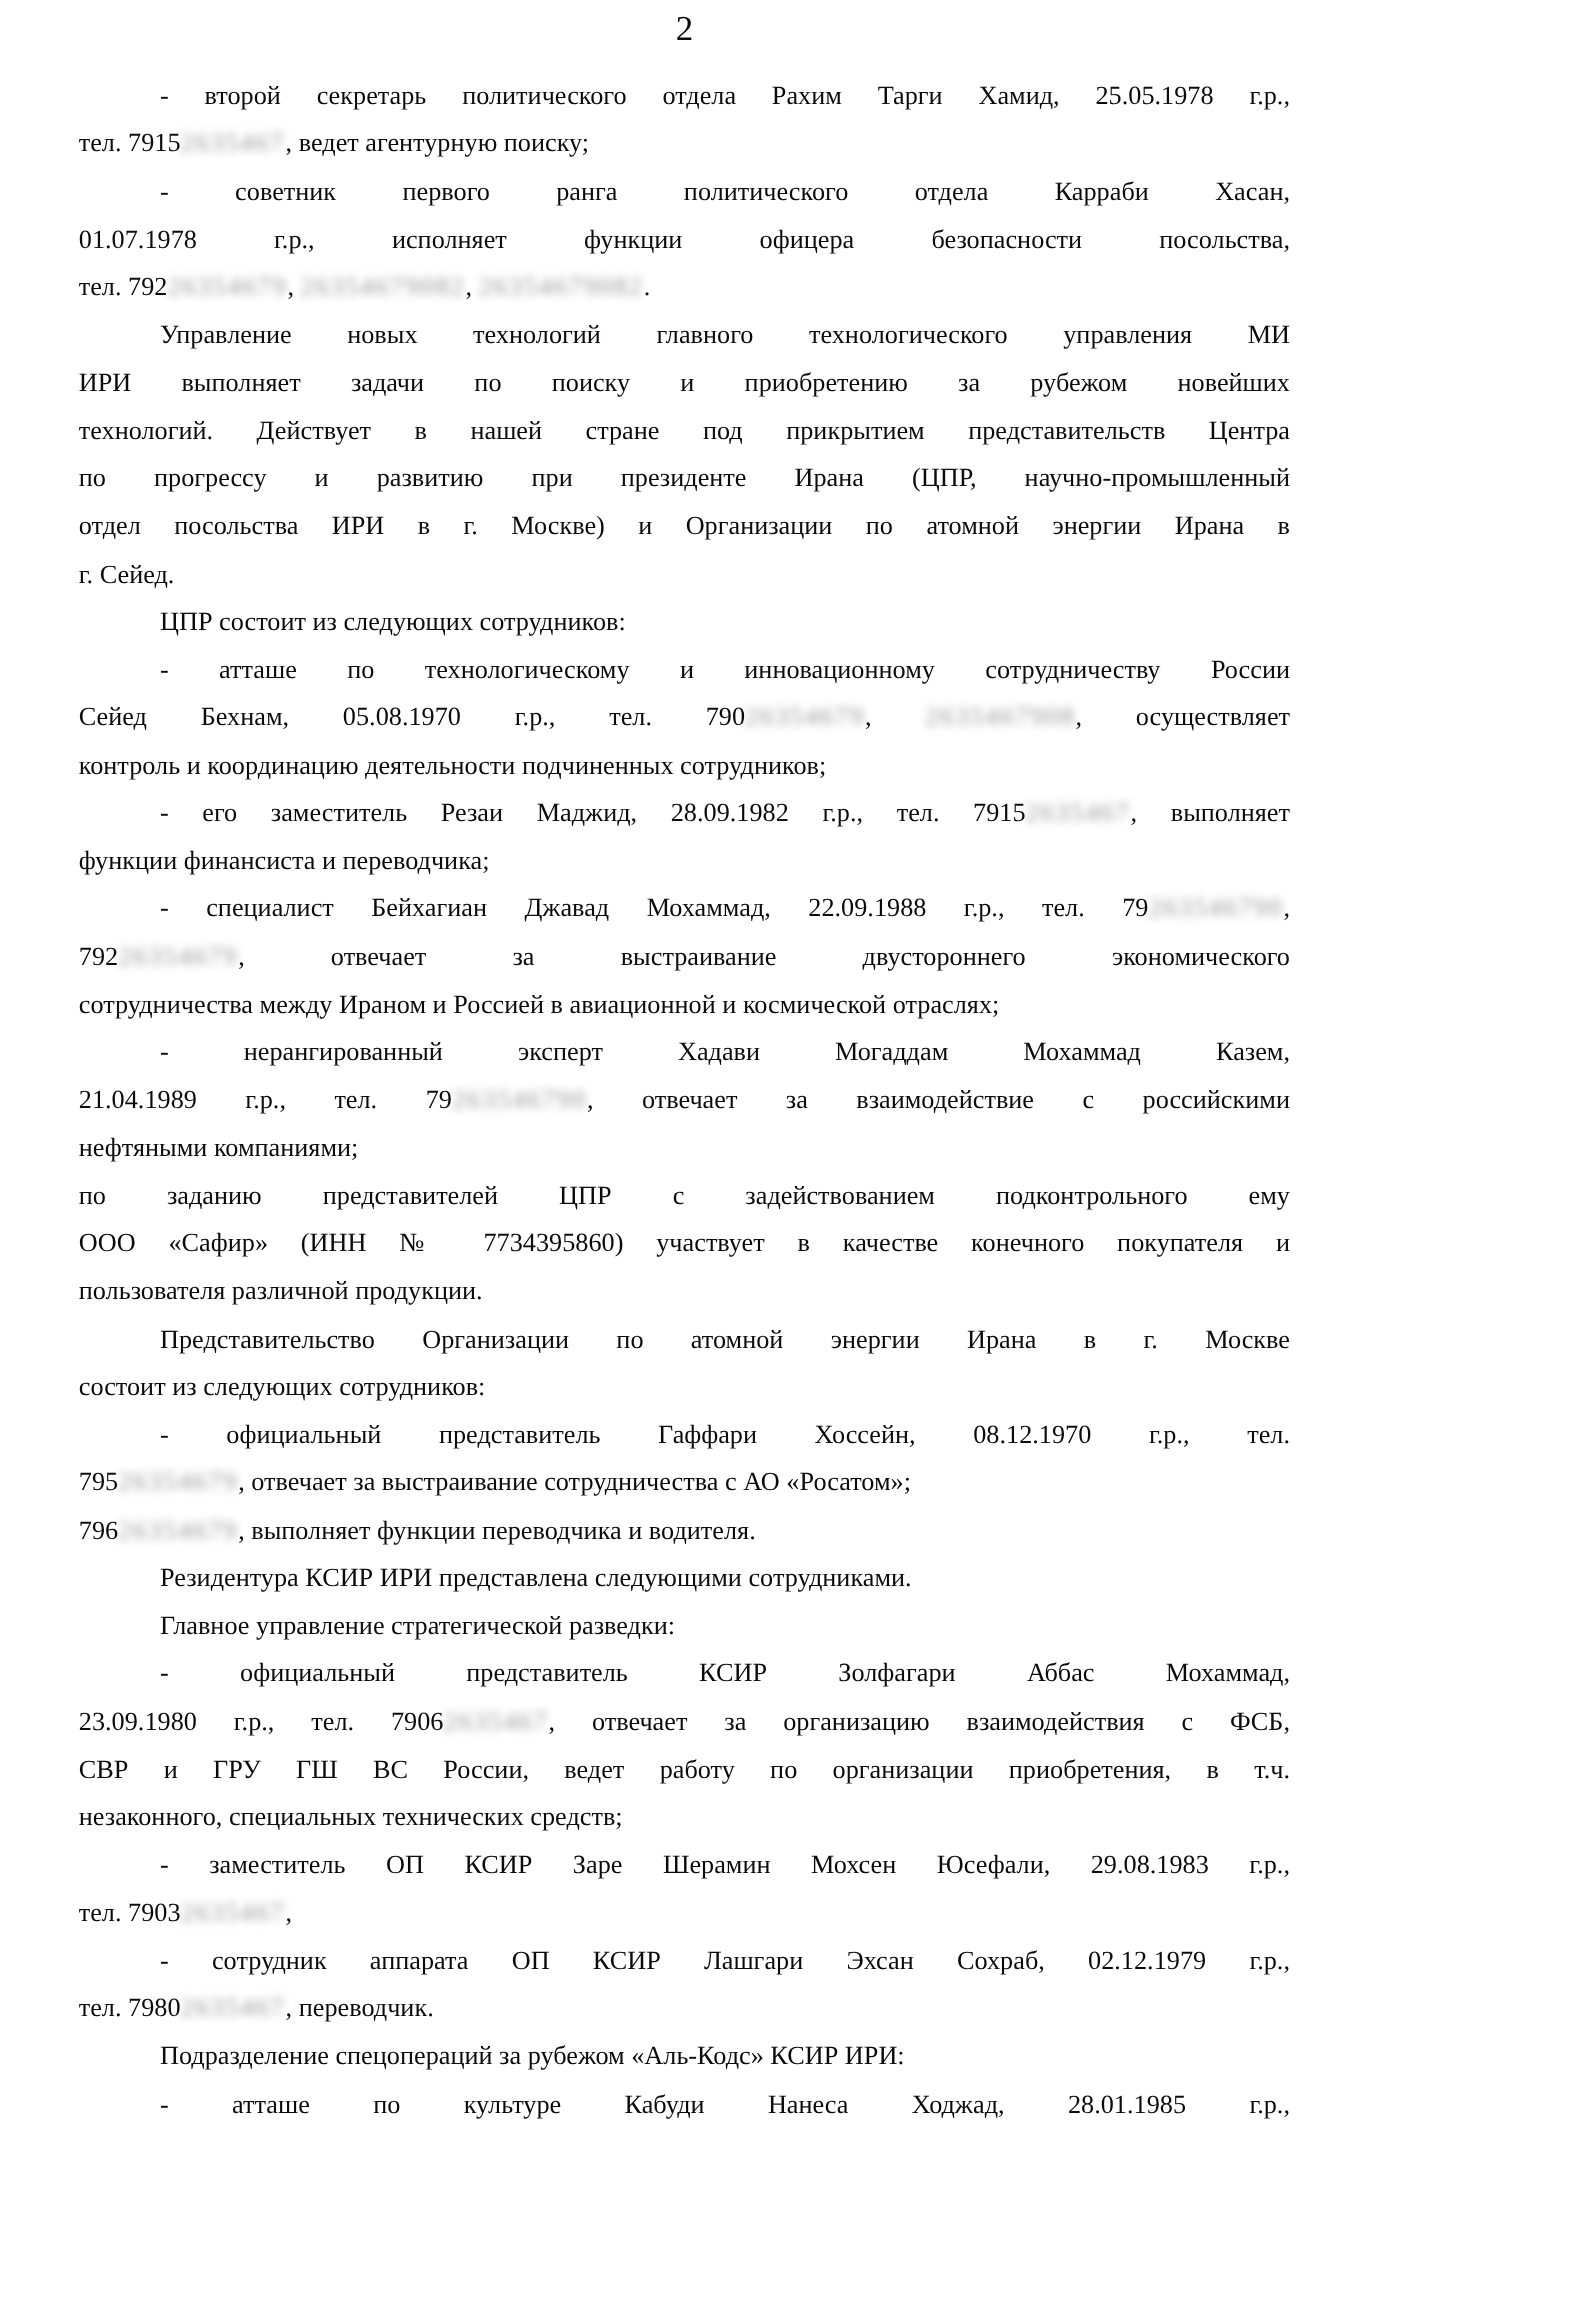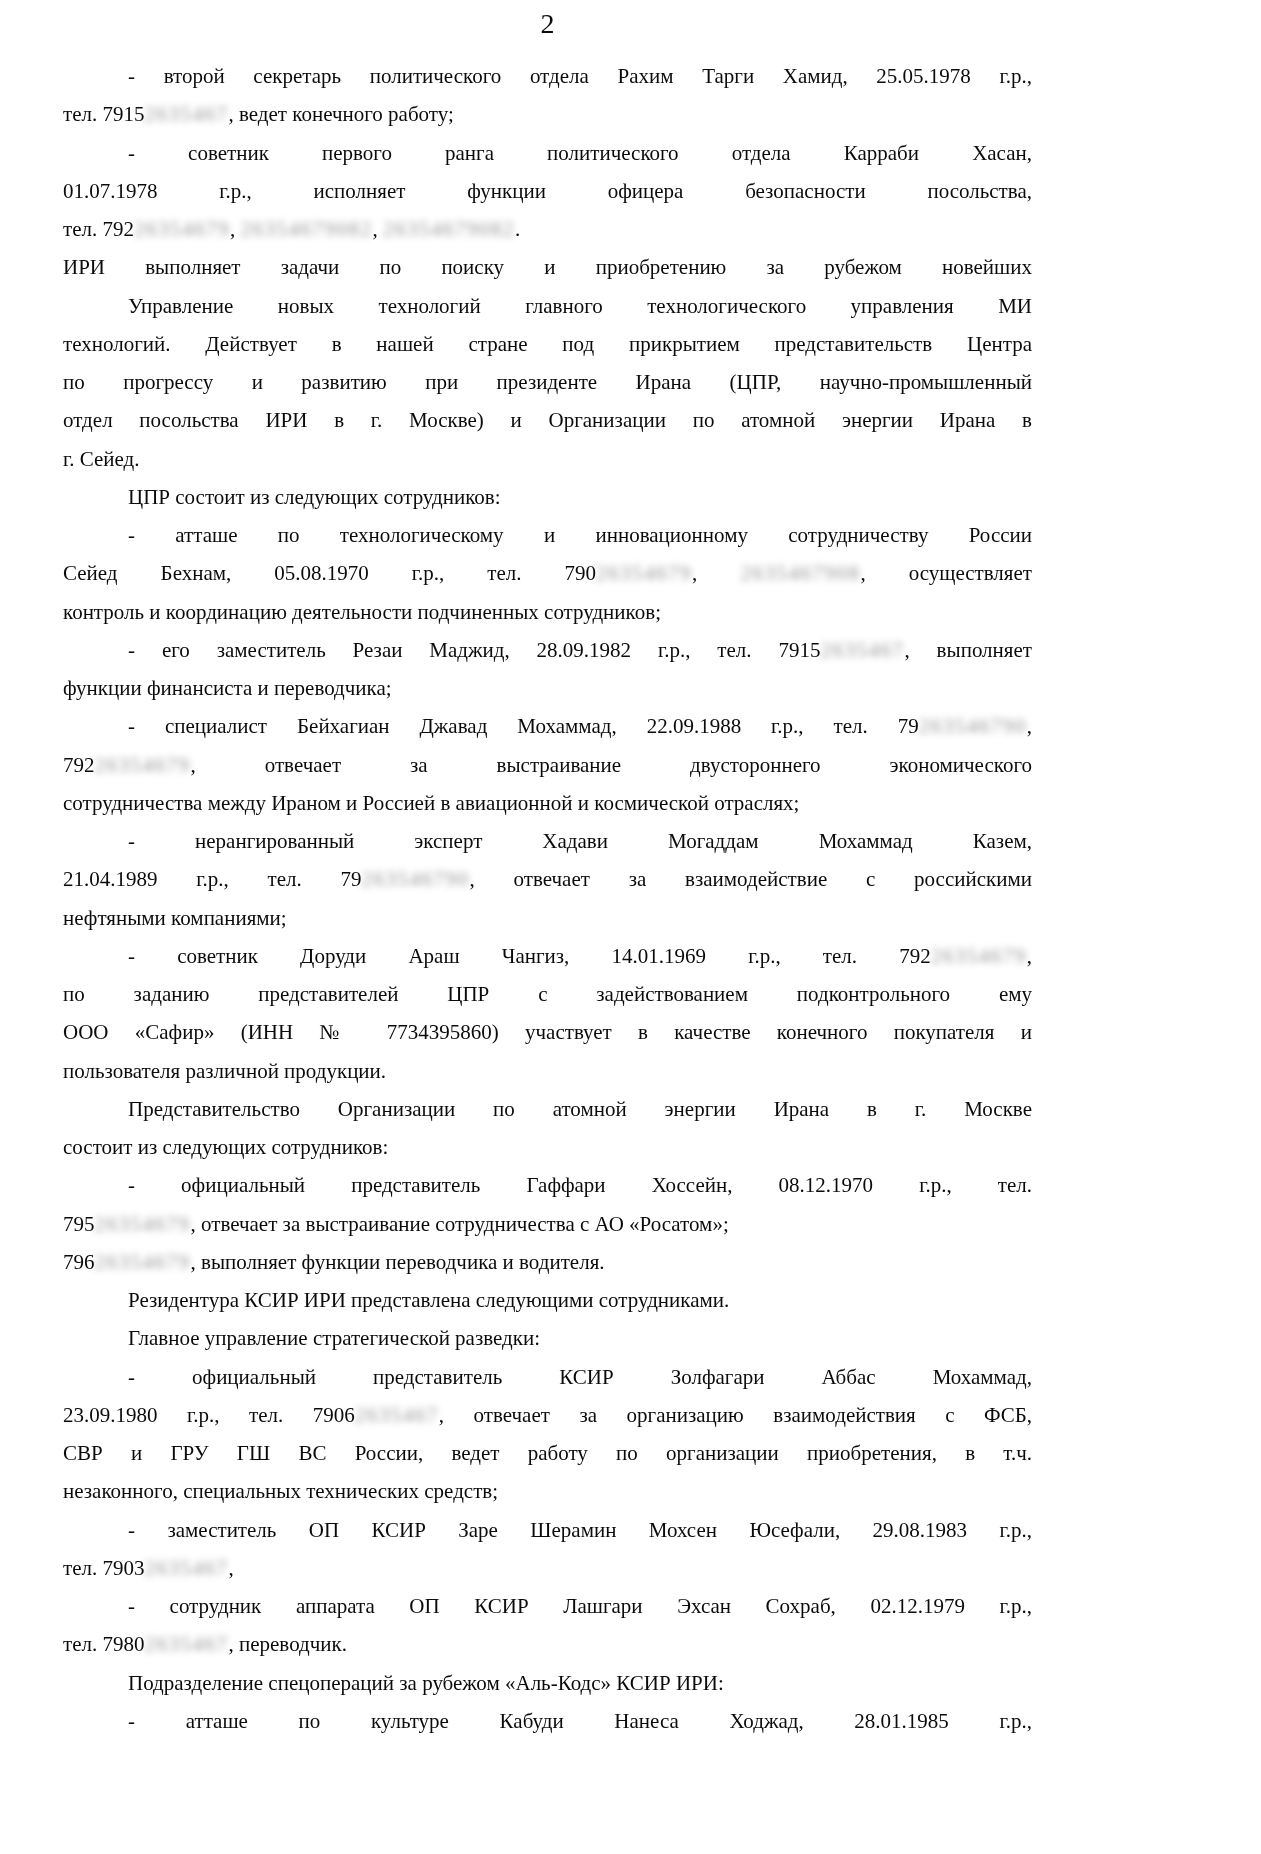--- a/index.html
+++ b/index.html
@@ -46,30 +46,30 @@
   }
 </style>
 </head>
 <body>
 
 <div class="page">
   <div class="page-num">2</div>
   <div class="doc" id="doc-body">
       <div class="para">
         <div class="line first"><span>- второй секретарь политического отдела Рахим Тарги Хамид, 25.05.1978 г.р.,</span></div>
-        <div class="line last"><span>тел. 7915</span><span class="redacted">2635467</span><span>, ведет конечного работу;</span></div>
+        <div class="line last"><span>тел. 7915</span><span class="redacted">2635467</span><span>, ведет агентурную поиску;</span></div>
       </div>
       <div class="para">
         <div class="line first"><span>- советник первого ранга политического отдела Карраби Хасан,</span></div>
         <div class="line"><span>01.07.1978 г.р., исполняет функции офицера безопасности посольства,</span></div>
         <div class="line last"><span>тел. 792</span><span class="redacted">26354679</span><span>, </span><span class="redacted">26354679082</span><span>, </span><span class="redacted">26354679082</span><span>.</span></div>
       </div>
       <div class="para">
+        <div class="line first"><span>Управление новых технологий главного технологического управления МИ</span></div>
         <div class="line"><span>ИРИ выполняет задачи по поиску и приобретению за рубежом новейших</span></div>
-        <div class="line first"><span>Управление новых технологий главного технологического управления МИ</span></div>
         <div class="line"><span>технологий. Действует в нашей стране под прикрытием представительств Центра</span></div>
         <div class="line"><span>по прогрессу и развитию при президенте Ирана (ЦПР, научно-промышленный</span></div>
         <div class="line"><span>отдел посольства ИРИ в г. Москве) и Организации по атомной энергии Ирана в</span></div>
         <div class="line last"><span>г. Сейед.</span></div>
       </div>
       <div class="para">
         <div class="line first last"><span>ЦПР состоит из следующих сотрудников:</span></div>
       </div>
       <div class="para">
         <div class="line first"><span>- атташе по технологическому и инновационному сотрудничеству России</span></div>
@@ -84,21 +84,20 @@
         <div class="line first"><span>- специалист Бейхагиан Джавад Мохаммад, 22.09.1988 г.р., тел. 79</span><span class="redacted">263546790</span><span>,</span></div>
         <div class="line"><span>792</span><span class="redacted">26354679</span><span>, отвечает за выстраивание двустороннего экономического</span></div>
         <div class="line last"><span>сотрудничества между Ираном и Россией в авиационной и космической отраслях;</span></div>
       </div>
       <div class="para">
         <div class="line first"><span>- нерангированный эксперт Хадави Могаддам Мохаммад Казем,</span></div>
         <div class="line"><span>21.04.1989 г.р., тел. 79</span><span class="redacted">263546790</span><span>, отвечает за взаимодействие с российскими</span></div>
         <div class="line last"><span>нефтяными компаниями;</span></div>
       </div>
       <div class="para">
-        <div class="line first"><span>- советник Доруди Араш Чангиз, 14.01.1969 г.р., тел. 792</span><span class="redacted">26354679</span><span>,</span></div>
         <div class="line"><span>по заданию представителей ЦПР с задействованием подконтрольного ему</span></div>
         <div class="line"><span>ООО «Сафир» (ИНН № 7734395860) участвует в качестве конечного покупателя и</span></div>
         <div class="line last"><span>пользователя различной продукции.</span></div>
       </div>
       <div class="para">
         <div class="line first"><span>Представительство Организации по атомной энергии Ирана в г. Москве</span></div>
         <div class="line last"><span>состоит из следующих сотрудников:</span></div>
       </div>
       <div class="para">
         <div class="line first"><span>- официальный представитель Гаффари Хоссейн, 08.12.1970 г.р., тел.</span></div>

